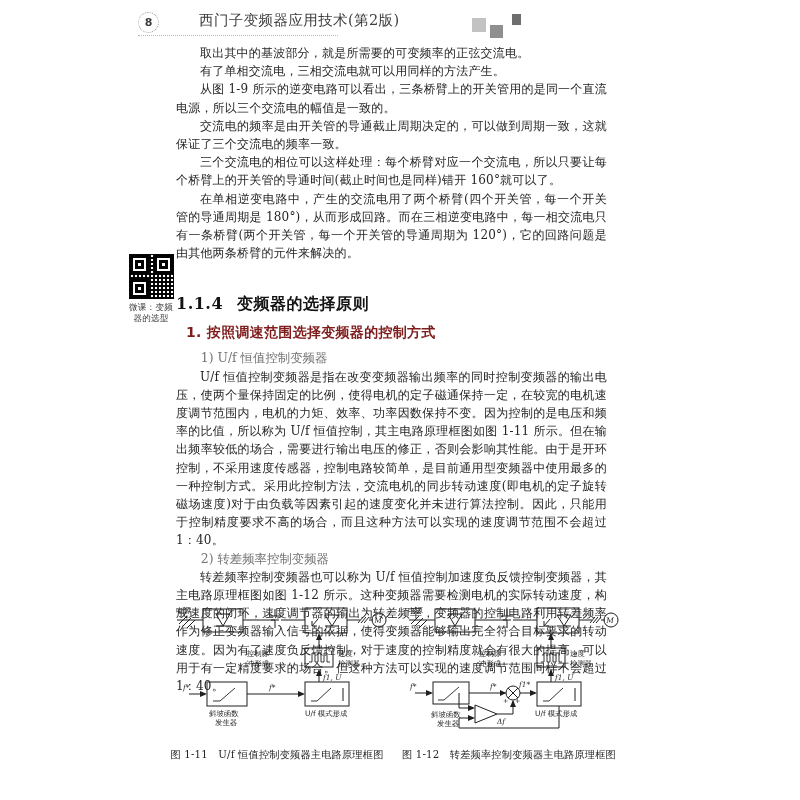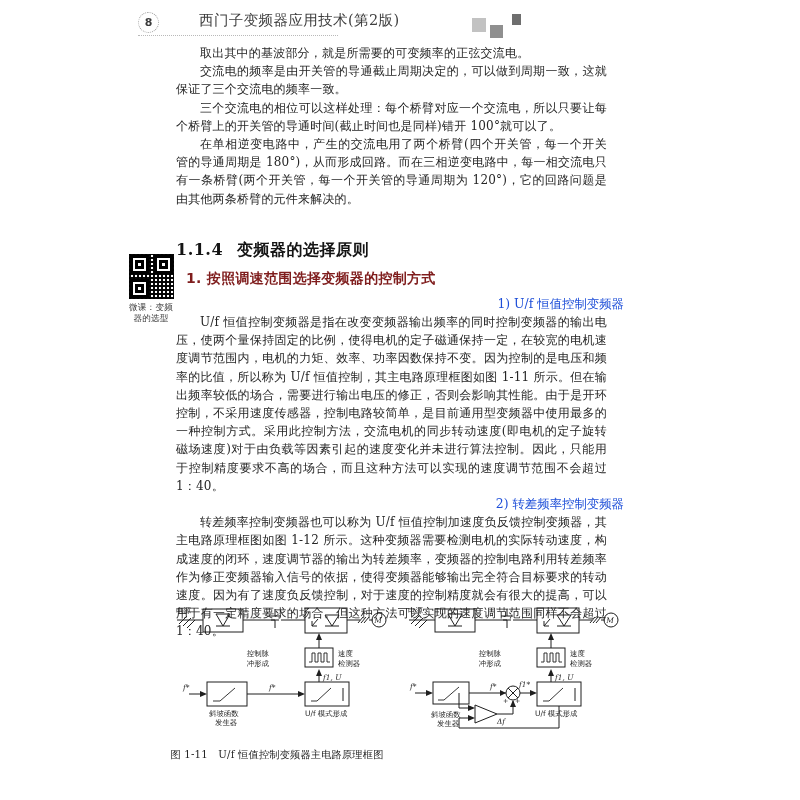--- a/index.html
+++ b/index.html
@@ -98,22 +98,21 @@
     font-weight: bold;
     color: #7f1d1d;
     font-family: "DejaVu Sans", "Liberation Sans", sans-serif;
     letter-spacing: 0.3px;
   }
   p.item {
     margin: 0;
     font-size: 12.4px;
     line-height: 18.2px;
     text-indent: 2em;
-    color: #1d4ed8;
-    text-align: right;
+    color: #737373;
   }
 
   
   .qr-wrap {
     position: absolute;
     left: 123px;
     top: 254px;
     width: 56px;
     text-align: center;
   }
@@ -209,22 +208,24 @@
       </div>
     <div class="qr-cap">
       <div>微课：变频</div>
       <div>器的选型</div>
     </div>
   </div>
 
   <div class="col">
 
     <p class="body">取出其中的基波部分，就是所需要的可变频率的正弦交流电。</p>
+    <p class="body">有了单相交流电，三相交流电就可以用同样的方法产生。</p>
+    <p class="body">从图 1-9 所示的逆变电路可以看出，三条桥臂上的开关管用的是同一个直流电源，所以三个交流电的幅值是一致的。</p>
     <p class="body">交流电的频率是由开关管的导通截止周期决定的，可以做到周期一致，这就保证了三个交流电的频率一致。</p>
-    <p class="body">三个交流电的相位可以这样处理：每个桥臂对应一个交流电，所以只要让每个桥臂上的开关管的导通时间(截止时间也是同样)错开 100°就可以了。</p>
+    <p class="body">三个交流电的相位可以这样处理：每个桥臂对应一个交流电，所以只要让每个桥臂上的开关管的导通时间(截止时间也是同样)错开 160°就可以了。</p>
     <p class="body">在单相逆变电路中，产生的交流电用了两个桥臂(四个开关管，每一个开关管的导通周期是 180°)，从而形成回路。而在三相逆变电路中，每一相交流电只有一条桥臂(两个开关管，每一个开关管的导通周期为 120°)，它的回路问题是由其他两条桥臂的元件来解决的。</p>
 
     <h3 class="sec">
       <span class="num">1.1.4</span><span>变频器的选择原则</span>
     </h3>
 
     <h4 class="sub">1. 按照调速范围选择变频器的控制方式</h4>
 
     <p class="item">1) U/f 恒值控制变频器</p>
     <p class="body">U/f 恒值控制变频器是指在改变变频器输出频率的同时控制变频器的输出电压，使两个量保持固定的比例，使得电机的定子磁通保持一定，在较宽的电机速度调节范围内，电机的力矩、效率、功率因数保持不变。因为控制的是电压和频率的比值，所以称为 U/f 恒值控制，其主电路原理框图如图 1-11 所示。但在输出频率较低的场合，需要进行输出电压的修正，否则会影响其性能。由于是开环控制，不采用速度传感器，控制电路较简单，是目前通用型变频器中使用最多的一种控制方式。采用此控制方法，交流电机的同步转动速度(即电机的定子旋转磁场速度)对于由负载等因素引起的速度变化并未进行算法控制。因此，只能用于控制精度要求不高的场合，而且这种方法可以实现的速度调节范围不会超过 1：40。</p>
@@ -382,16 +383,20 @@
         <text class="lbl" x="138" y="112">U/f 模式形成</text>
         <text class="lbl-it" x="213" y="19" text-anchor="middle">M</text>
         <text class="lbl-it" x="13" y="85">f*</text>
         <text class="lbl-it" x="93" y="85">f*</text>
         <text class="lbl-it" x="122" y="83">f1*</text>
         <text class="lbl-it" x="100" y="120">Δf</text>
         <text class="lbl-it" x="158" y="76">f1, U</text>
         <text class="lbl-sm" x="106" y="99">+</text>
         <text class="lbl-sm" x="118" y="99">+</text>
       </svg>
+      <div class="fig-cap">
+        <span>图 1-12</span>
+        &nbsp;&nbsp;<span class="cn">转差频率控制变频器主电路原理框图</span>
+      </div>
     </div>
 
   </div>
 </div>
 
 </body></html>

